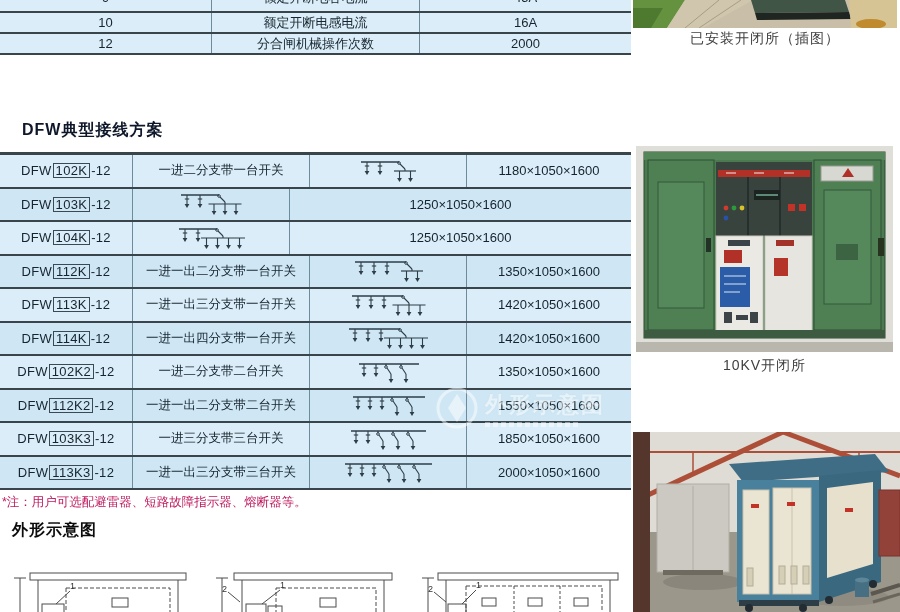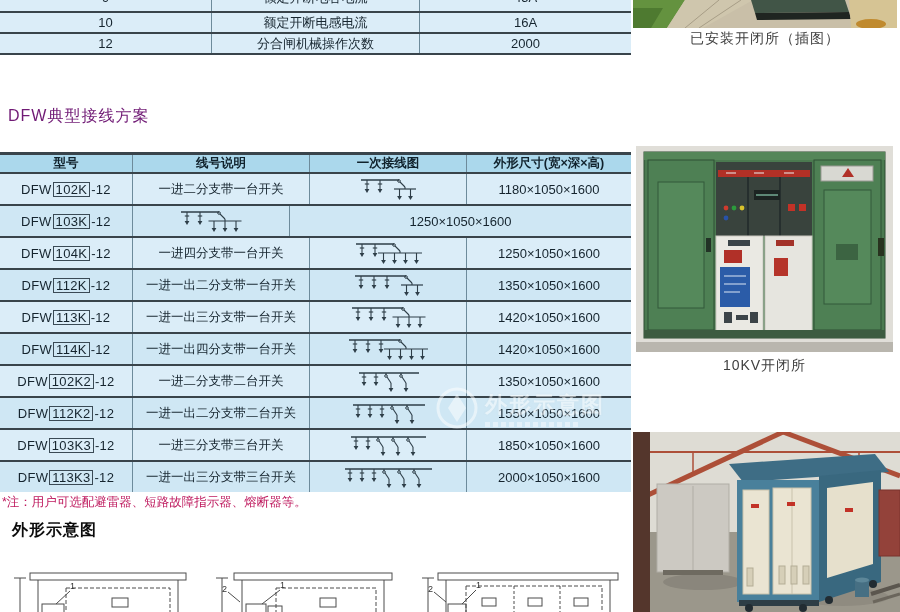--- a/index.html
+++ b/index.html
@@ -10,21 +10,21 @@
   .spec-table{position:absolute;top:0;left:0;width:631px;}
   .srow{display:flex;background:#dbedf8;border-bottom:2px solid #39444b;height:21px;align-items:center;box-sizing:border-box;}
   .srow.clip{height:13px;overflow:hidden;align-items:flex-start;}
   .srow.clip .scell span{position:relative;top:-8px;display:inline-block;}
   .scell{text-align:right;font-size:13px;box-sizing:border-box;height:100%;display:flex;align-items:center;justify-content:center;overflow:hidden;}
   .sc0{width:212px;border-right:1px solid #6d8b9b;}
   .sc1{width:208px;border-right:1px solid #6d8b9b;}
   .sc2{width:211px;}
 
   
-  .h1{position:absolute;top:106px;left:8px;margin:0;font-size:16px;font-weight:normal;color:#701a75;letter-spacing:1px;}
+  .h1{position:absolute;top:106px;left:8px;margin:14px;font-size:16px;font-weight:bold;color:#0f172a;letter-spacing:1px;}
   .h2{position:absolute;top:516px;left:8px;margin:4px;font-size:16px;font-weight:bold;color:#0c0c0c;letter-spacing:1px;}
   .note{position:absolute;top:494px;left:2px;margin:0;font-size:12.5px;color:#be185d;}
 
   
   .wtable{position:absolute;top:152px;left:0;width:631px;height:338px;box-sizing:border-box;
           border-top:3px solid #39444b;border-bottom:2px solid #39444b;display:flex;flex-direction:column;}
   .whead{display:flex;background:#abd8ec;height:33px;border-bottom:2px solid #39444b;box-sizing:border-box;}
   .hcell{display:flex;align-items:center;justify-content:center;font-size:12.5px;font-weight:bold;color:#10222c;box-sizing:border-box;}
   .wbody{display:flex;flex-direction:column;flex:1;}
   .wrow{display:flex;flex:1;background:#dbedf8;border-bottom:2px solid #39444b;box-sizing:border-box;}
@@ -96,26 +96,20 @@
         </div>
         <div class="scell sc2">
           <span>2000</span>
         </div>
       </div>
     </div>
 
   <h2 class="h1">DFW典型接线方案</h2>
 
   <div class="wtable">
-    <div class="whead" id="whead">
-        <div class="hcell col0">型号</div>
-        <div class="hcell col1">线号说明</div>
-        <div class="hcell col2">一次接线图</div>
-        <div class="hcell col3">外形尺寸(宽×深×高)</div>
-      </div>
     <div class="wbody" id="wbody">
         <div class="wrow">
           <div class="wcell col0 model">
             <span>DFW</span>
             <span class="boxed">102K</span>
             <span>-12</span>
           </div>
           <div class="wcell col1">一进二分支带一台开关</div>
           <div class="wcell col2">
             <svg width="155" height="30" viewBox="0 0 155 30">
@@ -166,21 +160,20 @@
             </svg>
           </div>
           <div class="wcell col3 size-cell">1250×1050×1600</div>
         </div>
         <div class="wrow">
           <div class="wcell col0 model">
             <span>DFW</span>
             <span class="boxed">104K</span>
             <span>-12</span>
           </div>
-          <div class="wcell col1">一进四分支带一台开关</div>
           <div class="wcell col2">
             <svg width="155" height="30" viewBox="0 0 155 30">
               <line x1="45" y1="6" x2="83" y2="6" stroke="#2e3e48" stroke-width="1.3"></line>
               <line x1="51" y1="6" x2="51" y2="15" stroke="#2e3e48" stroke-width="1.1"></line>
               <line x1="48.8" y1="10" x2="53.2" y2="10" stroke="#2e3e48" stroke-width="1.1"></line>
               <polygon points="48.6,15 53.4,15 51,19" fill="#2e3e48"></polygon>
               <line x1="64" y1="6" x2="64" y2="15" stroke="#2e3e48" stroke-width="1.1"></line>
               <line x1="61.8" y1="10" x2="66.2" y2="10" stroke="#2e3e48" stroke-width="1.1"></line>
               <polygon points="61.6,15 66.4,15 64,19" fill="#2e3e48"></polygon>
               <circle cx="83" cy="7" r="1.3" fill="none" stroke="#2e3e48"></circle>

